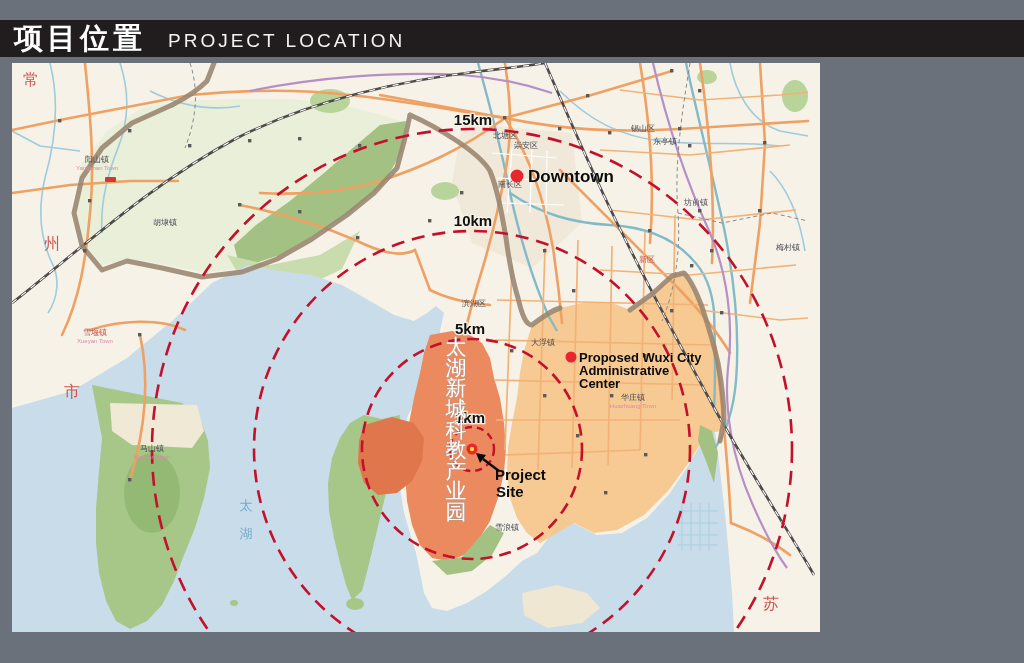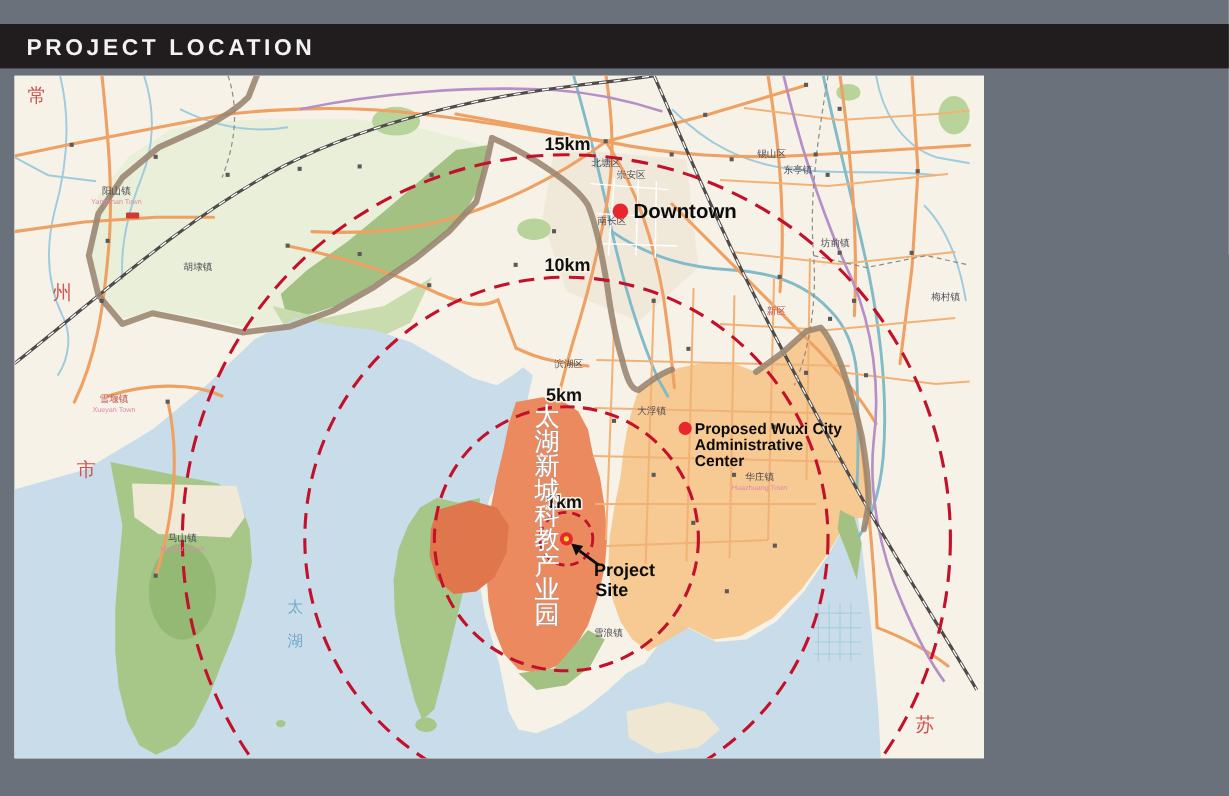--- a/index.html
+++ b/index.html
@@ -9,21 +9,21 @@
   }
   .header-bar{
     position:absolute;left:0;top:20px;width:1024px;height:37px;
     background:#211d1e;display:flex;align-items:center;
   }
   .title-zh{
     color:#ffffff;font-size:29px;font-weight:bold;margin-left:14px;
     letter-spacing:4px;font-family:"Liberation Sans",sans-serif;
   }
   .title-en{
-    color:#f2f2f2;font-size:19px;font-weight:bold;margin-left:22px;
+    color:#f2f2f2;font-size:19px;font-weight:normal;margin-left:22px;
     letter-spacing:3px;margin-top:4px;
   }
   .map-panel{
     position:absolute;left:12px;top:63px;width:808px;height:569px;
     background:#f6f2e7;overflow:hidden;
   }
   svg text{font-family:"Liberation Sans",sans-serif;}
   .t-town{font-size:8px;fill:#4a4a55;}
   .t-town-red{font-size:8px;fill:#c0504d;}
   .t-en{font-size:6px;fill:#e089a8;}
@@ -33,20 +33,21 @@
   .t-park{font-size:21px;fill:#ffffff;font-family:"Liberation Serif",serif;paint-order:stroke;stroke:#a0a0a0;stroke-width:0.7px;}
   .t-prov{font-size:16px;fill:#cc5550;font-family:"Liberation Serif",serif;}
   .t-lake{font-size:13px;fill:#73a9c9;font-family:"Liberation Serif",serif;}
 </style>
 </head>
 <body>
 
 <div class="top-strip"></div>
 
 <div class="header-bar">
+  <span class="title-zh">项目位置</span>
   <span class="title-en">PROJECT LOCATION</span>
 </div>
 
 <div class="map-panel">
 <svg width="808" height="569" viewBox="0 0 808 569">
 
   <rect x="0" y="0" width="808" height="569" fill="#f6f2e7"></rect>
   <polygon points="450,60 560,70 570,160 520,205 460,180 440,120" fill="#f0e9da"></polygon>
 
   <g>

